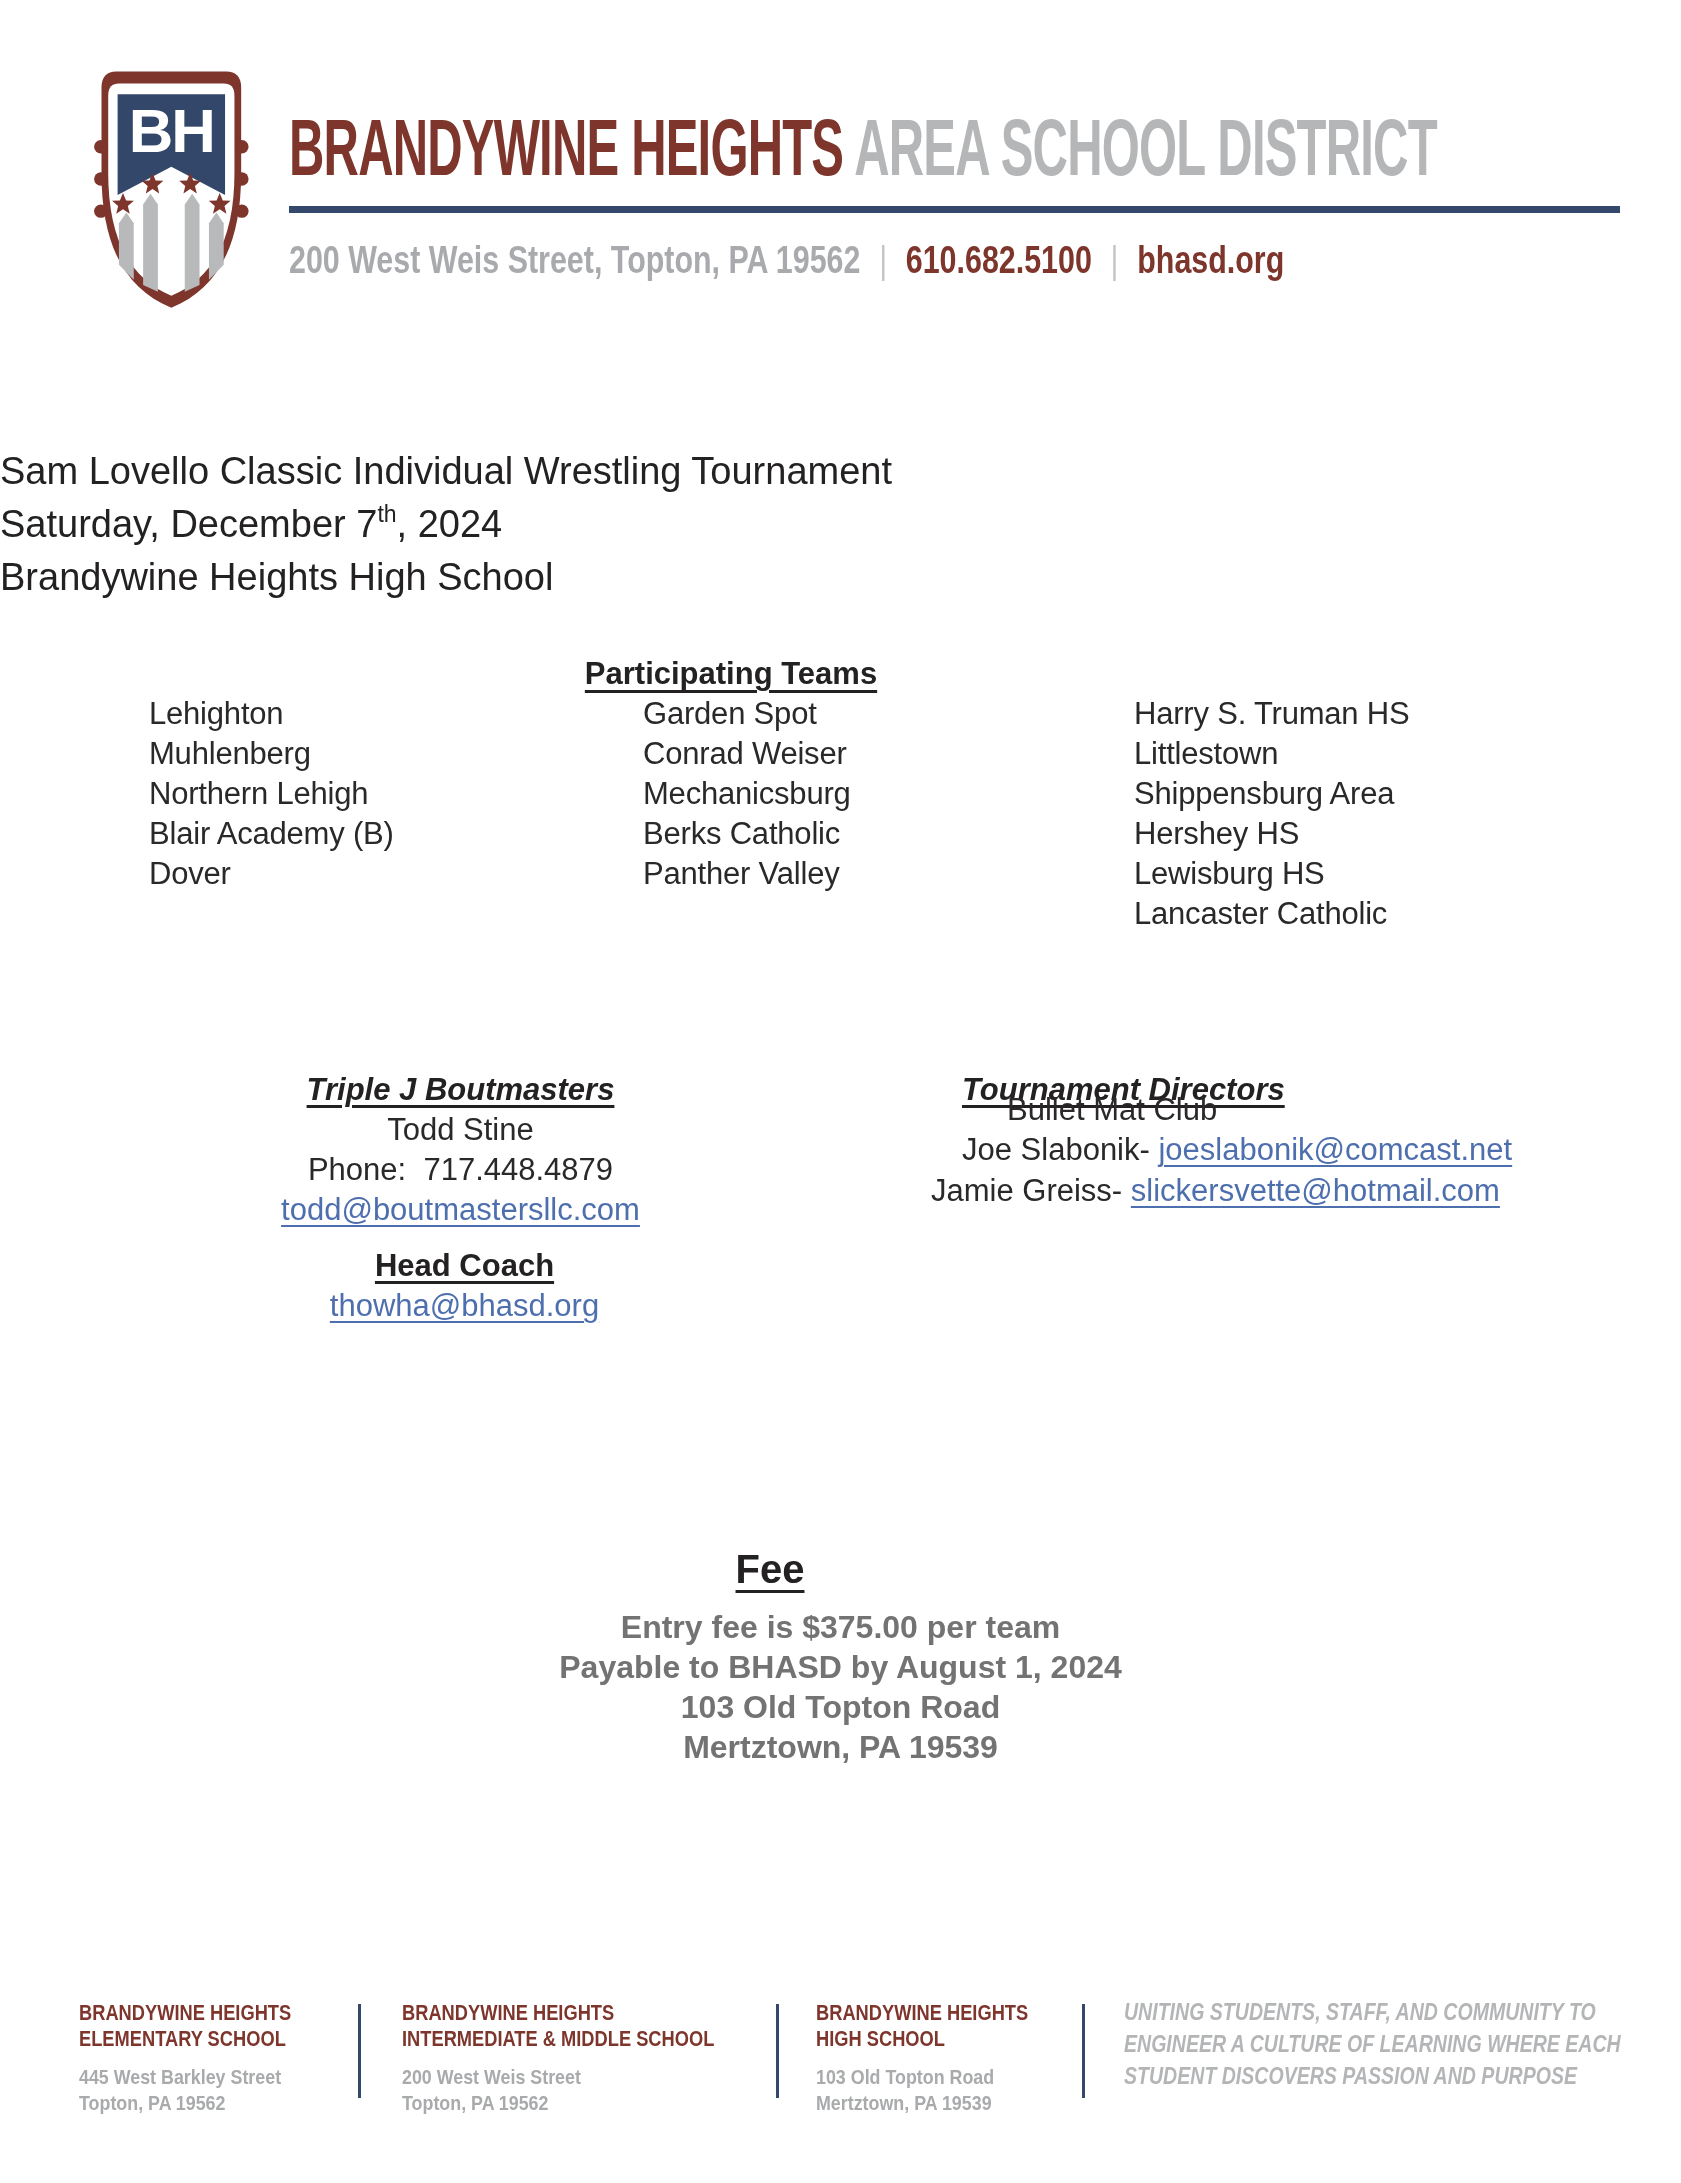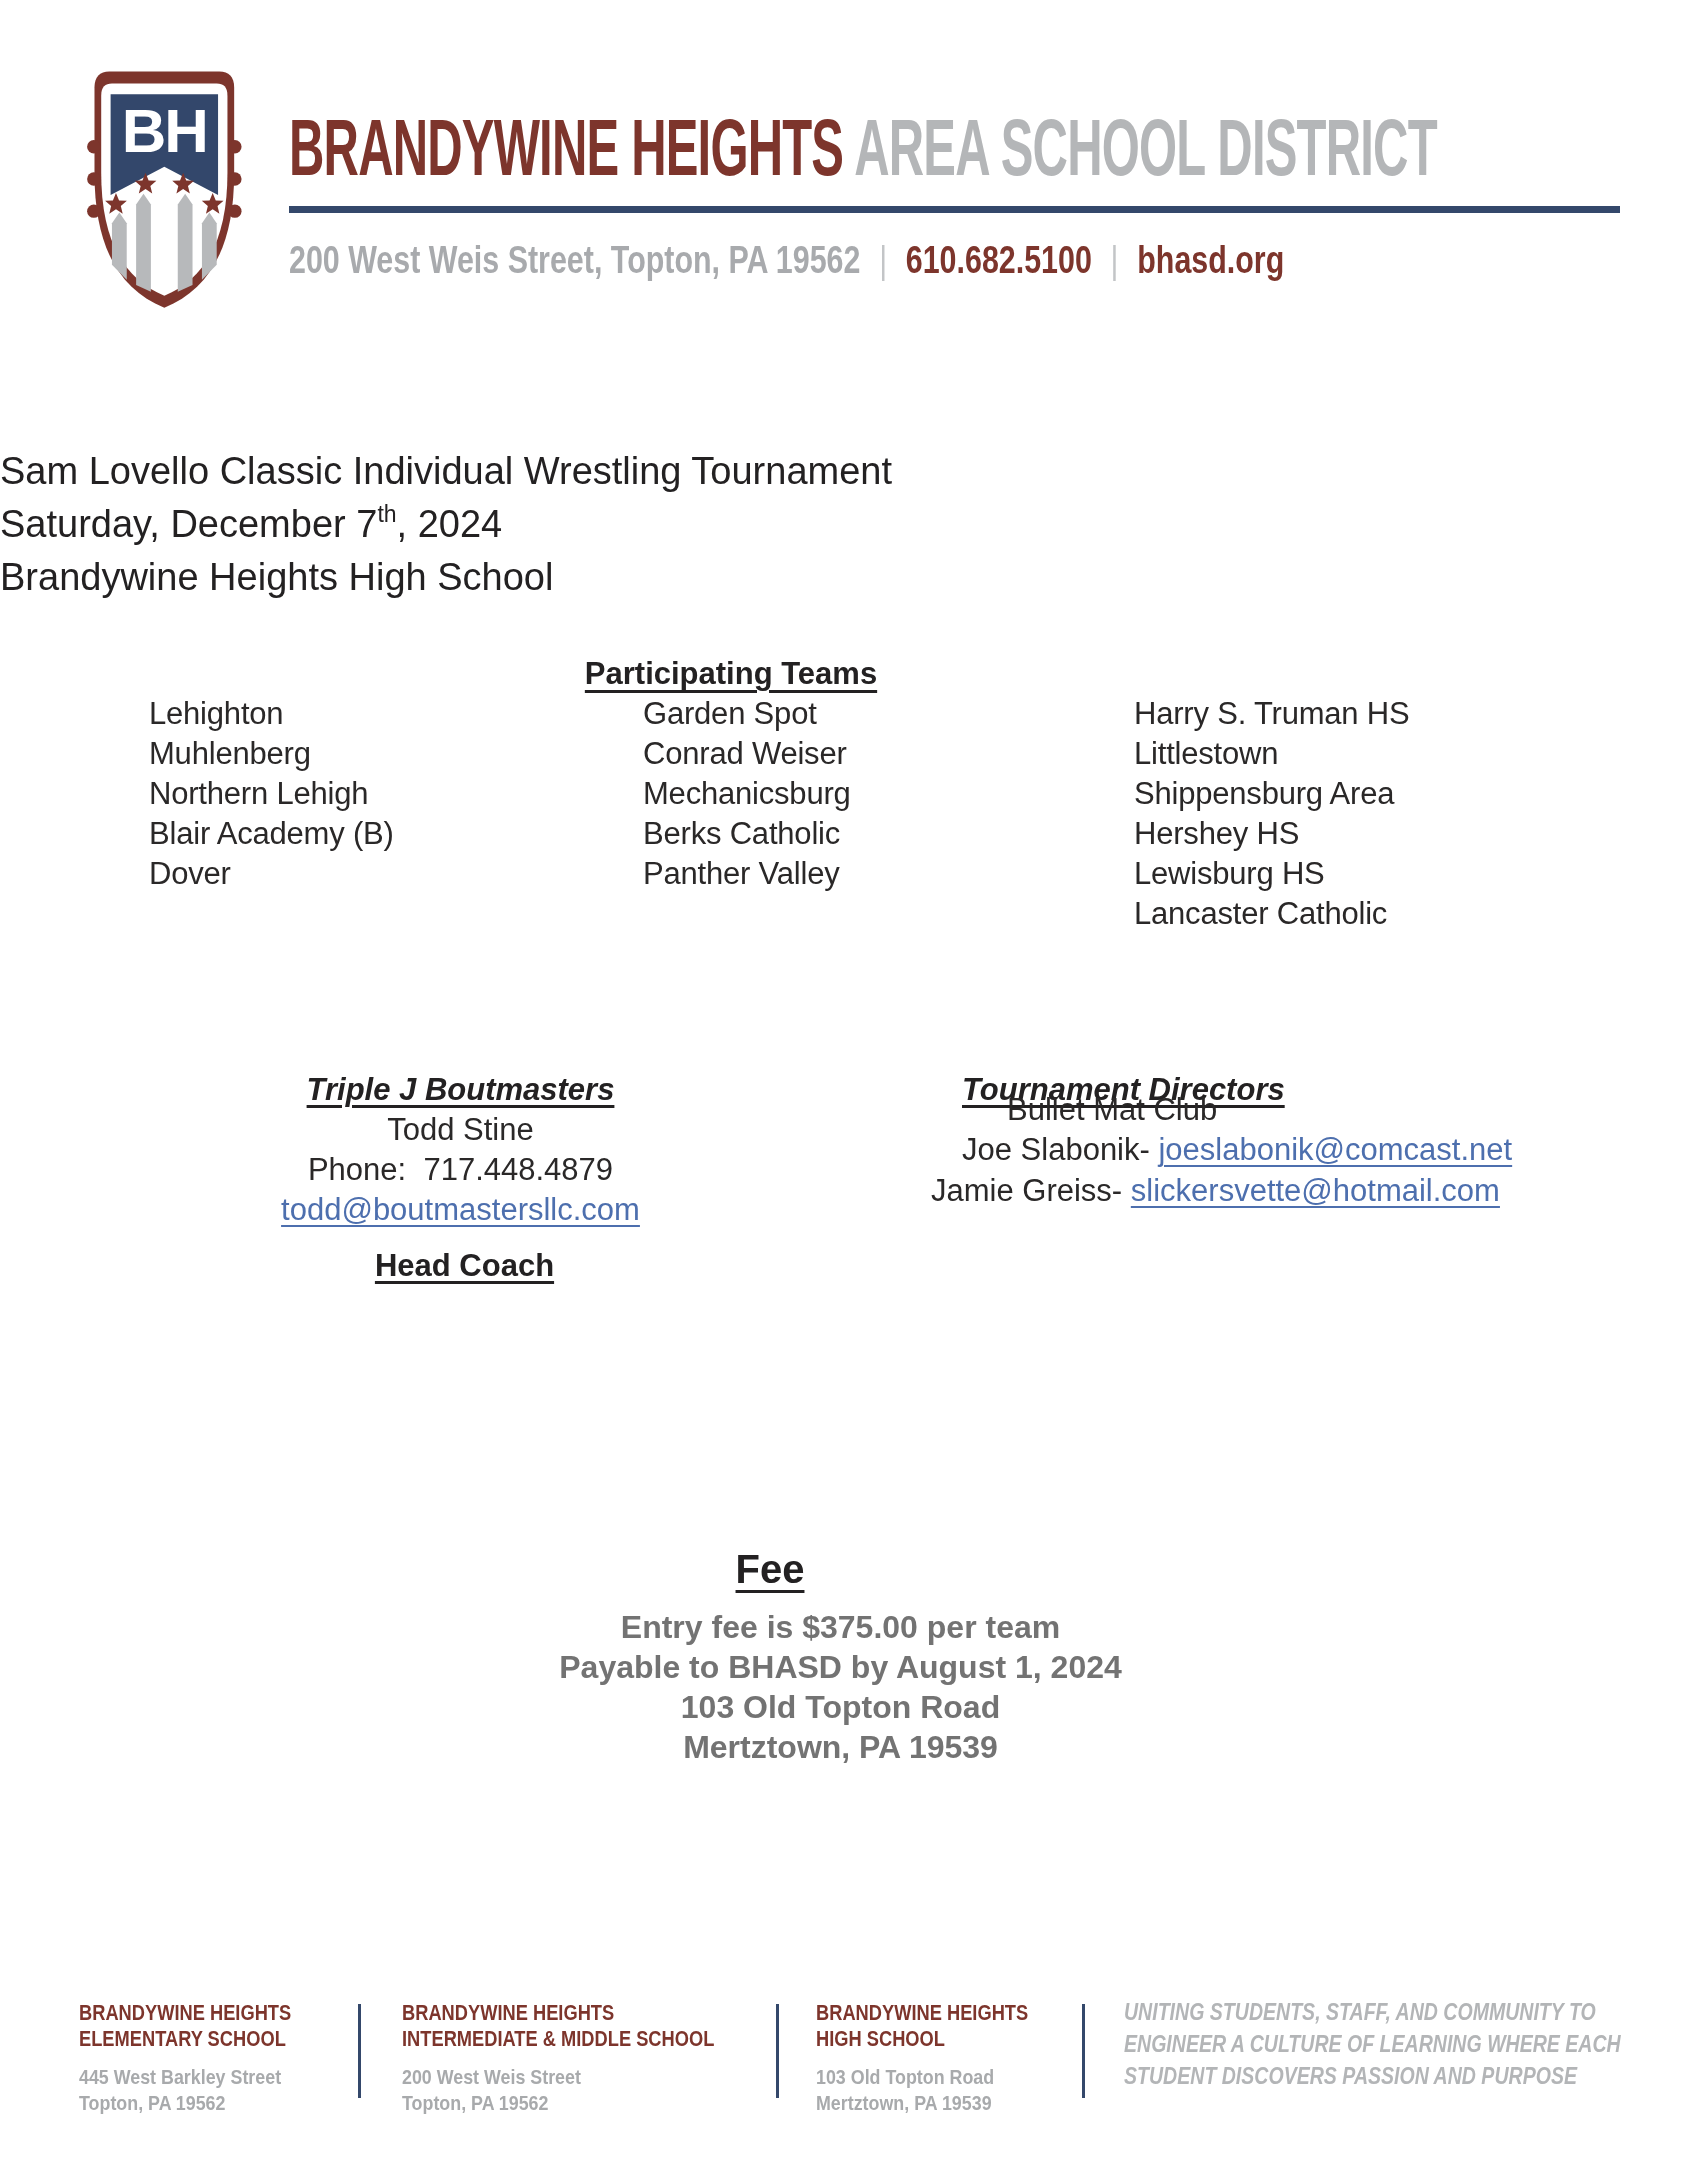--- a/index.html
+++ b/index.html
@@ -5,21 +5,21 @@
   html,body{margin:0;padding:0;background:#ffffff;}
   body{
     width:1681px;height:2183px;position:relative;overflow:hidden;
     font-family:"Liberation Sans","DejaVu Sans",sans-serif;
     -webkit-font-smoothing:antialiased;
   }
   .abs{position:absolute;}
   .nowrap{white-space:nowrap;}
 
   
-  .logo{left:73px;top:66px;width:184px;height:250px;}
+  .logo{left:80px;top:66px;width:184px;height:250px;}
   .district{
     left:289px;top:101px;font-size:79px;font-weight:bold;line-height:94px;
     letter-spacing:-1.3px;transform:scaleX(0.62);transform-origin:0 50%;white-space:nowrap;
   }
   .district .brand{color:#7d352c;}
   .district .rest{color:#b4b6b8;}
   .header-rule{left:289px;top:206px;width:1331px;height:7.4px;background:#34486b;}
   .header-contact{
     left:289px;top:234px;font-size:39px;font-weight:bold;line-height:52px;
     transform:scaleX(0.78);transform-origin:0 50%;white-space:nowrap;display:flex;align-items:center;
@@ -181,20 +181,21 @@
 <div class="abs contact-line dir-org nowrap">Bullet Mat Club</div>
 <div class="abs contact-line dir-line1 nowrap">
   <span>Joe Slabonik- </span><a class="link">joeslabonik@comcast.net</a>
 </div>
 <div class="abs contact-line dir-line2 nowrap">
   <span>Jamie Greiss- </span><a class="link">slickersvette@hotmail.com</a>
 </div>
 
 <div class="abs head-coach">
   <div class="contact-heading"><span class="u">Head Coach</span></div>
+  <div class="contact-line"><a class="link">thowha@bhasd.org</a></div>
 </div>
 
 <div class="abs fee-heading">
   <span>Fee</span>
 </div>
 <div class="abs fee-lines">
   <div>Entry fee is $375.00 per team</div>
   <div>Payable to BHASD by August 1, 2024</div>
   <div>103 Old Topton Road</div>
   <div>Mertztown, PA 19539</div>

